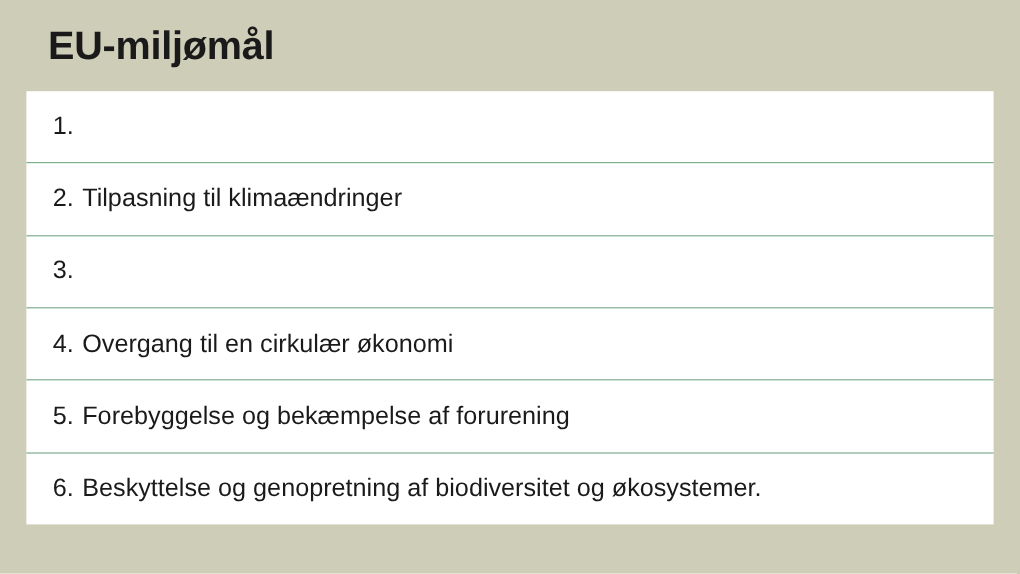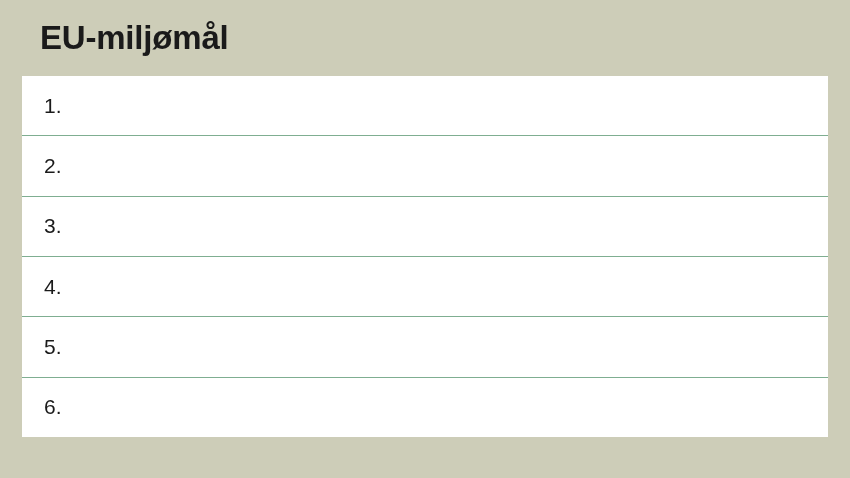--- a/index.html
+++ b/index.html
@@ -66,32 +66,36 @@
   <div class="title">EU-miljømål</div>
 
   <div class="list-card">
 
     <div class="list-item">
       <span class="num">1.</span>
     </div>
 
     <div class="list-item">
       <span class="num">2.</span>
+      <span class="txt">Tilpasning til klimaændringer</span>
     </div>
 
     <div class="list-item">
       <span class="num">3.</span>
     </div>
 
     <div class="list-item">
       <span class="num">4.</span>
+      <span class="txt">Overgang til en cirkulær økonomi</span>
     </div>
 
     <div class="list-item">
       <span class="num">5.</span>
+      <span class="txt">Forebyggelse og bekæmpelse af forurening</span>
     </div>
 
     <div class="list-item">
       <span class="num">6.</span>
+      <span class="txt">Beskyttelse og genopretning af biodiversitet og økosystemer.</span>
     </div>
 
   </div>
 </div>
 
 </body></html>

